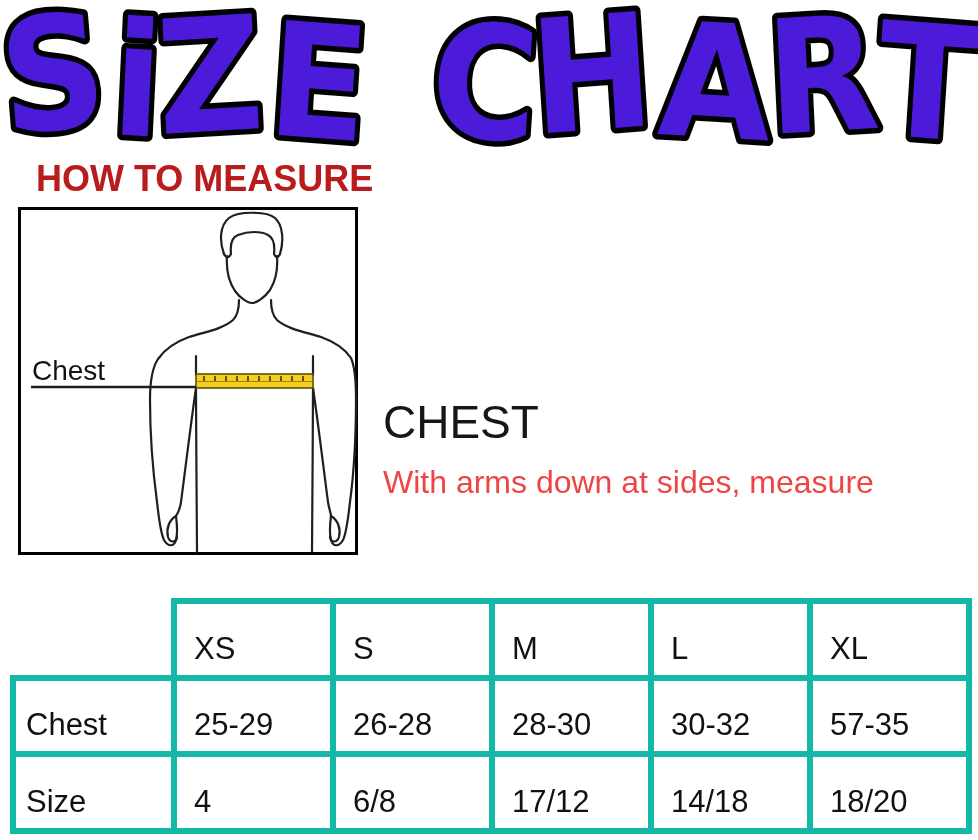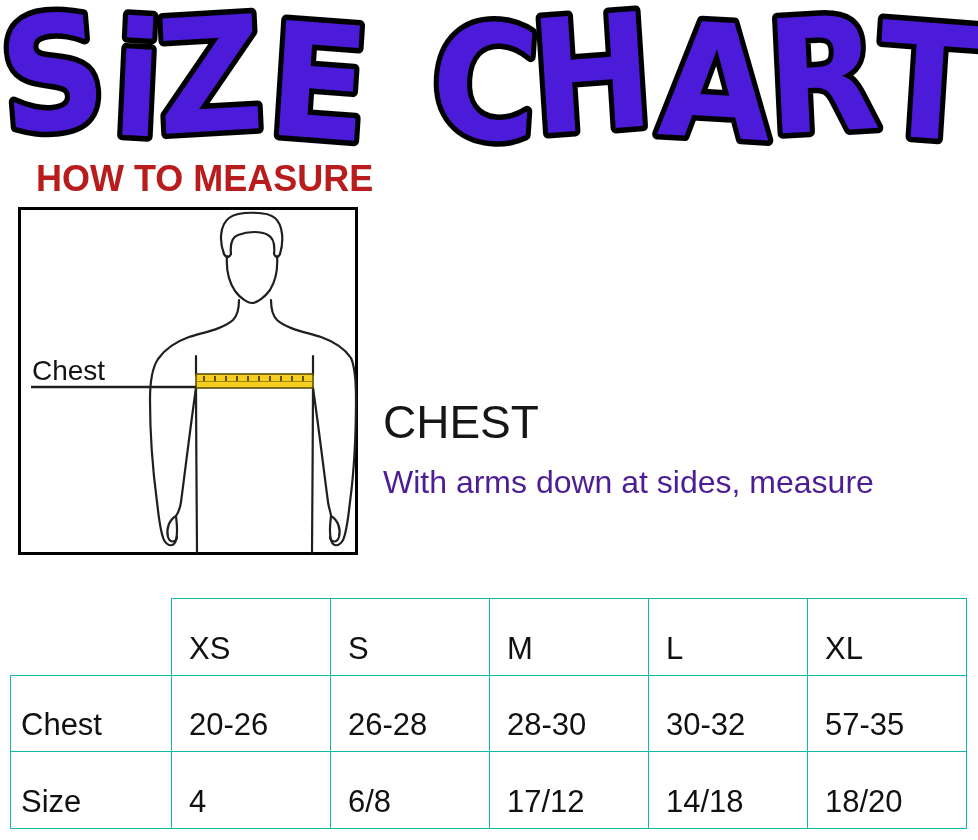--- a/index.html
+++ b/index.html
@@ -45,30 +45,30 @@
     font-size: 28px; fill: #131313;
   }
   
   .chest-heading {
     position: absolute; left: 383px; top: 395px;
     font-size: 46px; font-weight: normal; color: #161616;
     white-space: nowrap;
   }
   .chest-desc {
     position: absolute; left: 383px; top: 462px;
-    font-size: 32px; line-height: 40px; color: #4c1d95;
+    font-size: 32px; line-height: 40px; color: #ef4444;
     white-space: nowrap;
   }
   
   .size-table {
     position: absolute; left: 10px; top: 598px;
     border-collapse: collapse; table-layout: fixed;
   }
   .size-table td, .size-table th {
-    border: 1px solid #14b8a6;
+    border: 6px solid #14b8a6;
     vertical-align: bottom;
     text-align: left;
     font-size: 31px;
     font-weight: normal;
     color: #111111;
     padding: 0 0 8px 17px;
     overflow: hidden;
     white-space: nowrap;
   }
   .size-table .corner-cell { border: none; background: transparent; }
@@ -155,21 +155,21 @@
         <tr style="height:77px">
       <td class="corner-cell"></td>
       <th>XS</th>
       <th>S</th>
       <th>M</th>
       <th>L</th>
       <th>XL</th>
     </tr>
     <tr style="height:76px">
       <td class="row-label">Chest</td>
-      <td>20-26</td>
+      <td>25-29</td>
       <td>26-28</td>
       <td>28-30</td>
       <td>30-32</td>
       <td>57-35</td>
     </tr>
     <tr style="height:77px">
       <td class="row-label">Size</td>
       <td>4</td>
       <td>6/8</td>
       <td>17/12</td>

